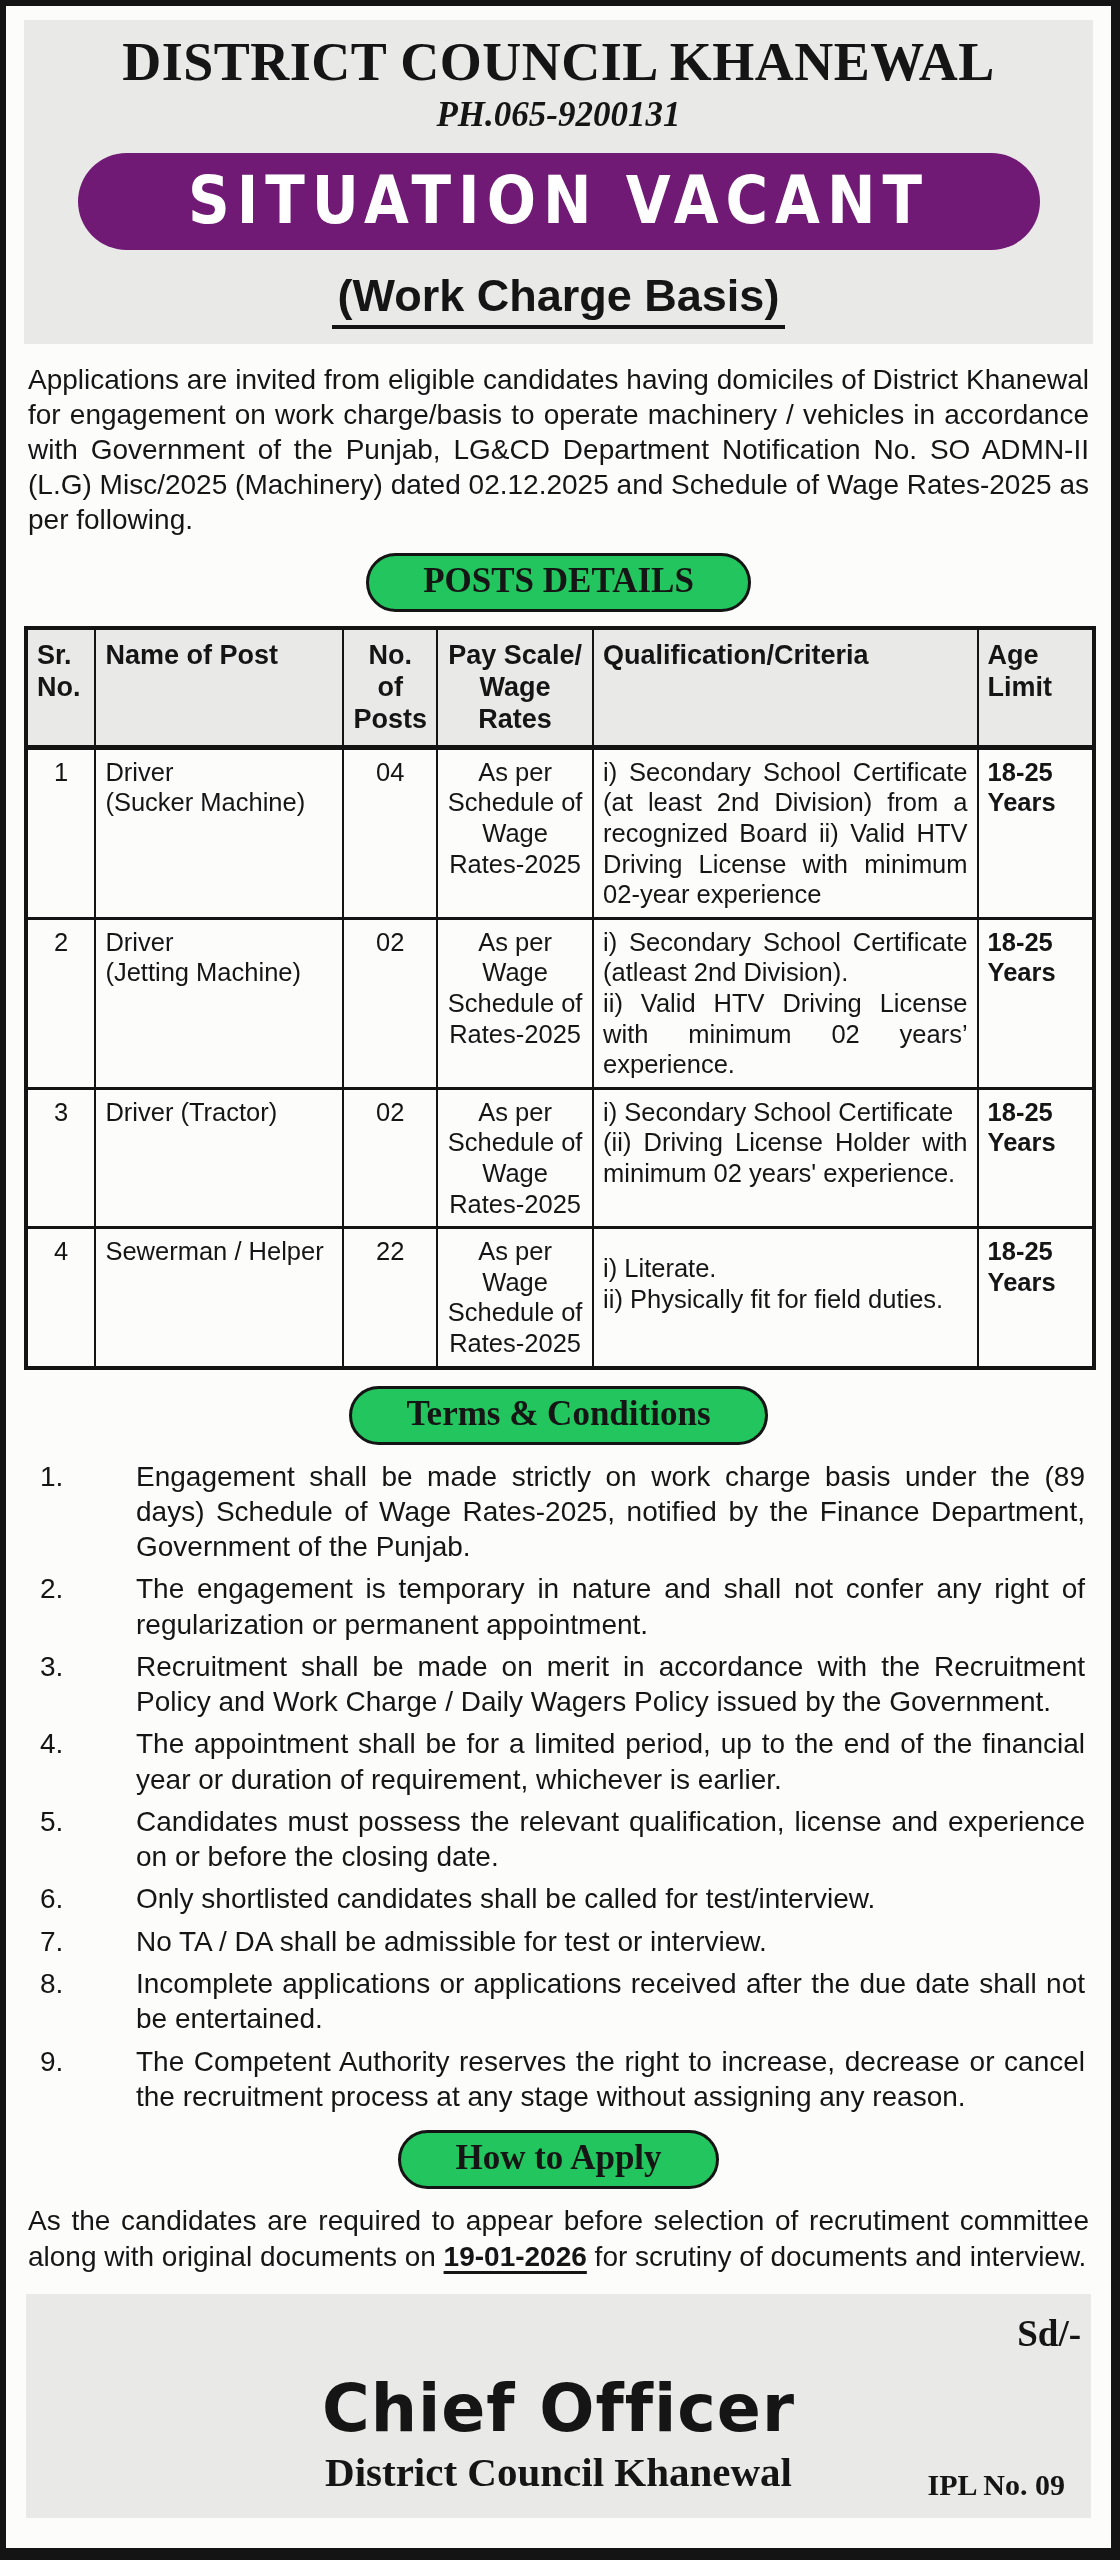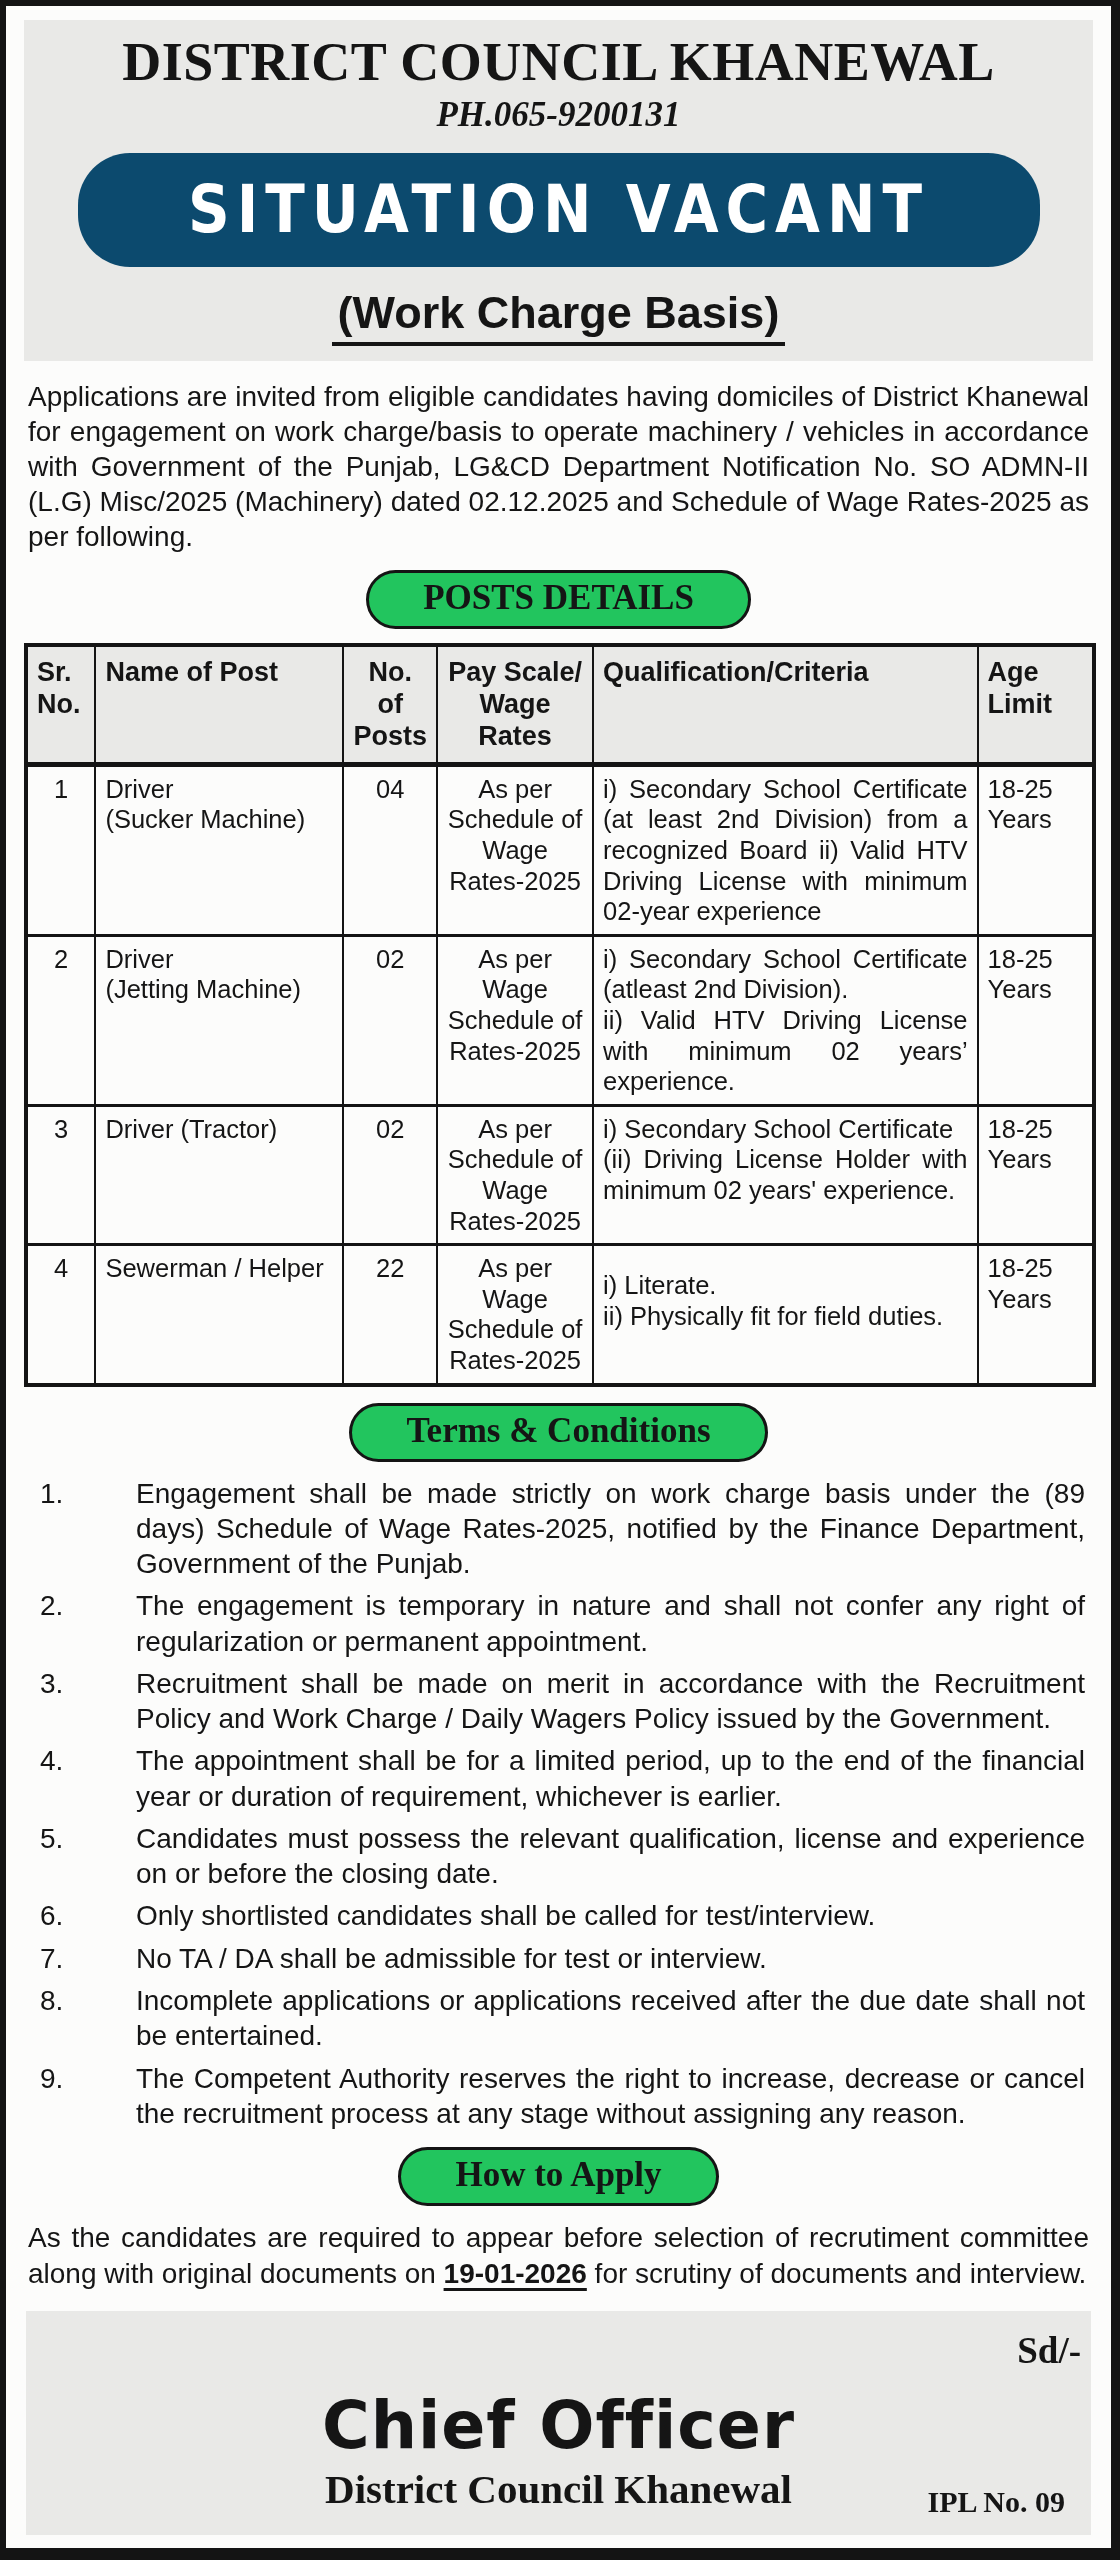--- a/index.html
+++ b/index.html
@@ -32,22 +32,22 @@
   .phone {
     text-align:center;
     font-family:"Liberation Serif", serif;
     font-weight:bold;
     font-style:italic;
     font-size:35px;
     margin-top:4px;
   }
   .banner {
     margin:18px auto 11px auto;
-    width:962px; height:114px;
-    background:#0c4a6e;
+    width:962px; height:97px;
+    background:#701a75;
     border-radius:52px;
     display:flex; align-items:center; justify-content:center;
   }
   .banner span {
     color:#ffffff;
     font-family:"DejaVu Sans", sans-serif;
     font-weight:bold;
     font-size:58px;
     letter-spacing:7px;
     transform:scaleY(1.12);
@@ -107,21 +107,21 @@
     border-bottom:5px solid #141414;
     white-space:pre-line;
     padding-top:9px; padding-bottom:9px;
   }
   table.posts tbody tr td { border-top:3px solid #141414; }
   td.c-sr   { text-align:center; padding-top:12px; }
   td.c-name { white-space:pre-line; padding-top:12px; }
   td.c-num  { text-align:center; padding-top:12px; }
   td.c-pay  { text-align:center; white-space:pre-line; padding-top:12px; }
   td.c-qual { text-align:justify; white-space:pre-line; padding-top:14px; }
-  td.c-age  { white-space:pre-line; padding-top:12px; }
+  td.c-age  { white-space:pre-line; padding-top:12px;font-weight:bold; }
   tr.row-last td.c-qual { padding-top:24px; }
 
   
   .terms { margin:4px 8px 0 16px; }
   .term-item { display:flex; margin-bottom:7px; font-size:28px; line-height:1.26; }
   .term-num  { flex:0 0 96px; }
   .term-text { flex:1; text-align:justify; }
 
   
   .apply-p {

